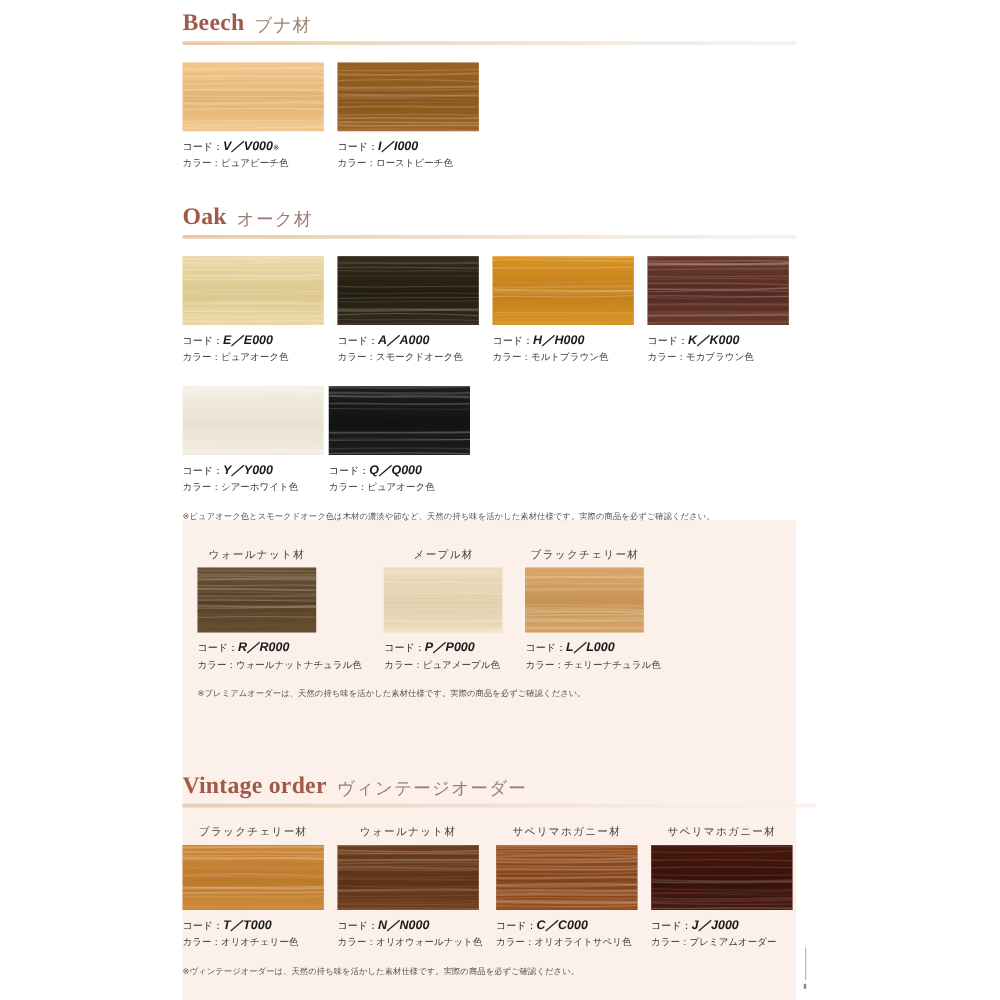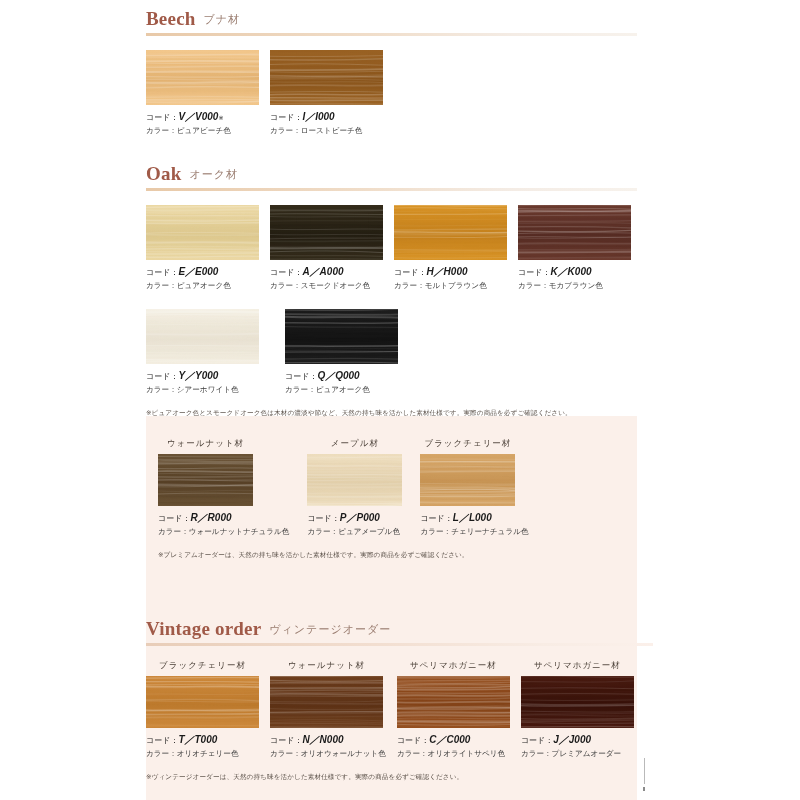--- a/index.html
+++ b/index.html
@@ -24,30 +24,30 @@
     border:1px solid #c98b8b;
     color:#8d4a4a;
     font-size:7.5px;
     line-height:1;
     padding:3px 6px 3px 6px;
     border-radius:2px;
     background:#fdf2ee;
     letter-spacing:.5px;
     margin-bottom:5px;
   }
-  .head-row { display:flex; align-items:center; gap:8px; }
+  .head-row { display:flex; align-items:flex-end; gap:8px; }
   .head-en {
     font-family:"Liberation Serif","DejaVu Serif",serif;
     font-weight:bold;
     font-size:19px;
     color:#a05a48;
     letter-spacing:.2px;
   }
   .head-jp {
-    font-size:11px;
+    font-size:14px;
     color:#9a7d70;
     letter-spacing:1px;
   }
   .head-rule {
     height:3px;
     margin-top:3px;
     background:linear-gradient(to right,#e8c9a8 0%,#f0ddc9 45%,#f4ece5 75%,#f7f2ec 100%);
   }
   .head-rule.on-pink {
     background:linear-gradient(to right,#e8cdb8 0%,#f2ded0 45%,#f8ece4 78%,#fbf0ea 100%);
@@ -436,21 +436,21 @@
               <path d="M0 51.8 C 34 52.9, 75 52.4, 113 50.9" stroke="#562c23" stroke-opacity="0.22" stroke-width="1.56" fill="none"></path>
               <path d="M0 53.3 C 34 52.9, 75 52.4, 113 52.4" stroke="#ffffff" stroke-opacity="0.07" stroke-width="1.70" fill="none"></path>
               <path d="M0 56.1 C 34 55.7, 75 56.9, 113 55.7" stroke="#ffffff" stroke-opacity="0.15" stroke-width="1.32" fill="none"></path>
               <path d="M0 56.9 C 34 55.9, 75 55.8, 113 57.8" stroke="#ffffff" stroke-opacity="0.18" stroke-width="0.54" fill="none"></path>
             </svg>
           </div>
           <div class="code">コード：<b>K／K000</b></div>
           <div class="color">カラー：モカブラウン色</div>
         </div>
       </div>
-      <div class="swatches" style="margin-top: 18px; gap: 26px;">
+      <div class="swatches" style="margin-top: 18px; gap: 4px;">
         <div class="swatch-cell">
           <div class="chip" style="width: 113px; height: 55px; background: rgb(244, 239, 226);">
             <svg class="grain" width="113" height="55" viewBox="0 0 113 55" preserveAspectRatio="none">
     <defs>
                 <linearGradient id="g98" x1="0" y1="0" x2="0" y2="1">
       <stop offset="0%" stop-color="#f4efe2"></stop>
                   <stop offset="55%" stop-color="#e9e2d2"></stop>
                   <stop offset="100%" stop-color="#f4efe2"></stop>
     </linearGradient>
               </defs>

